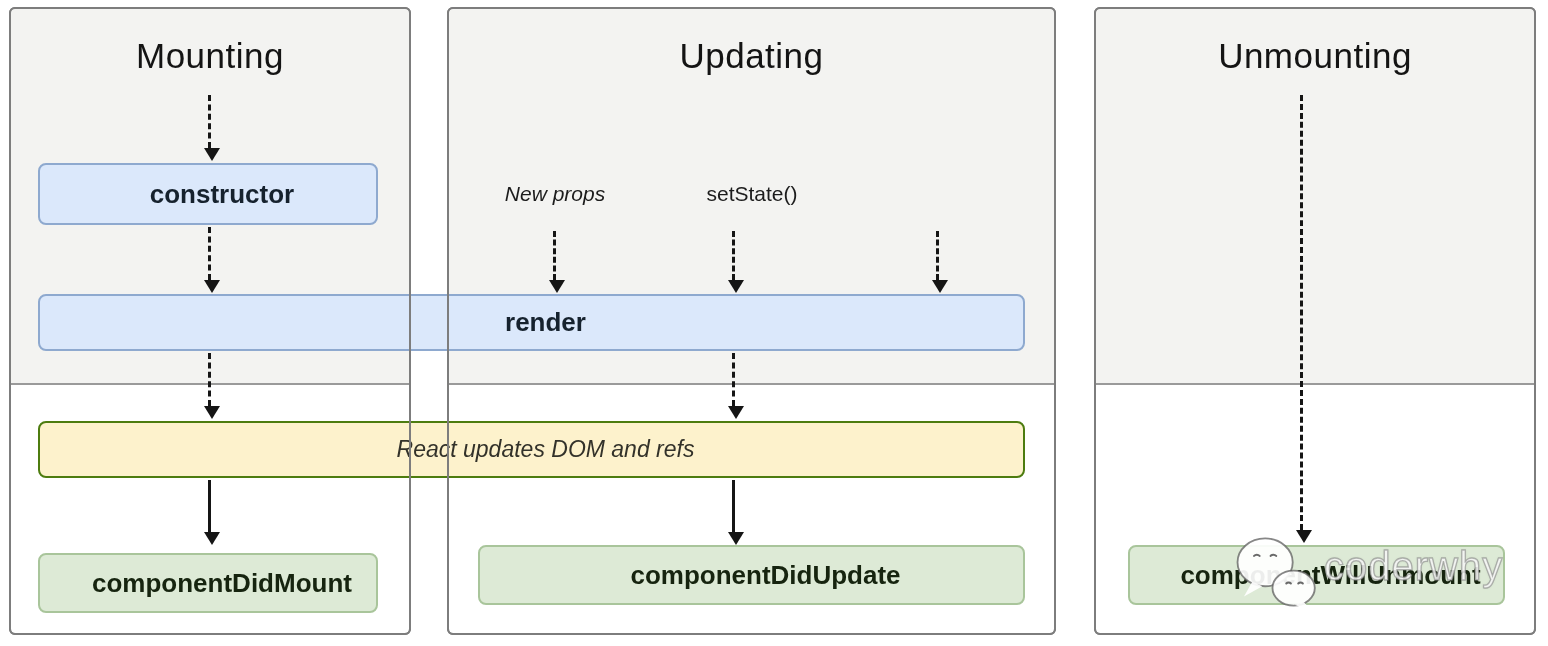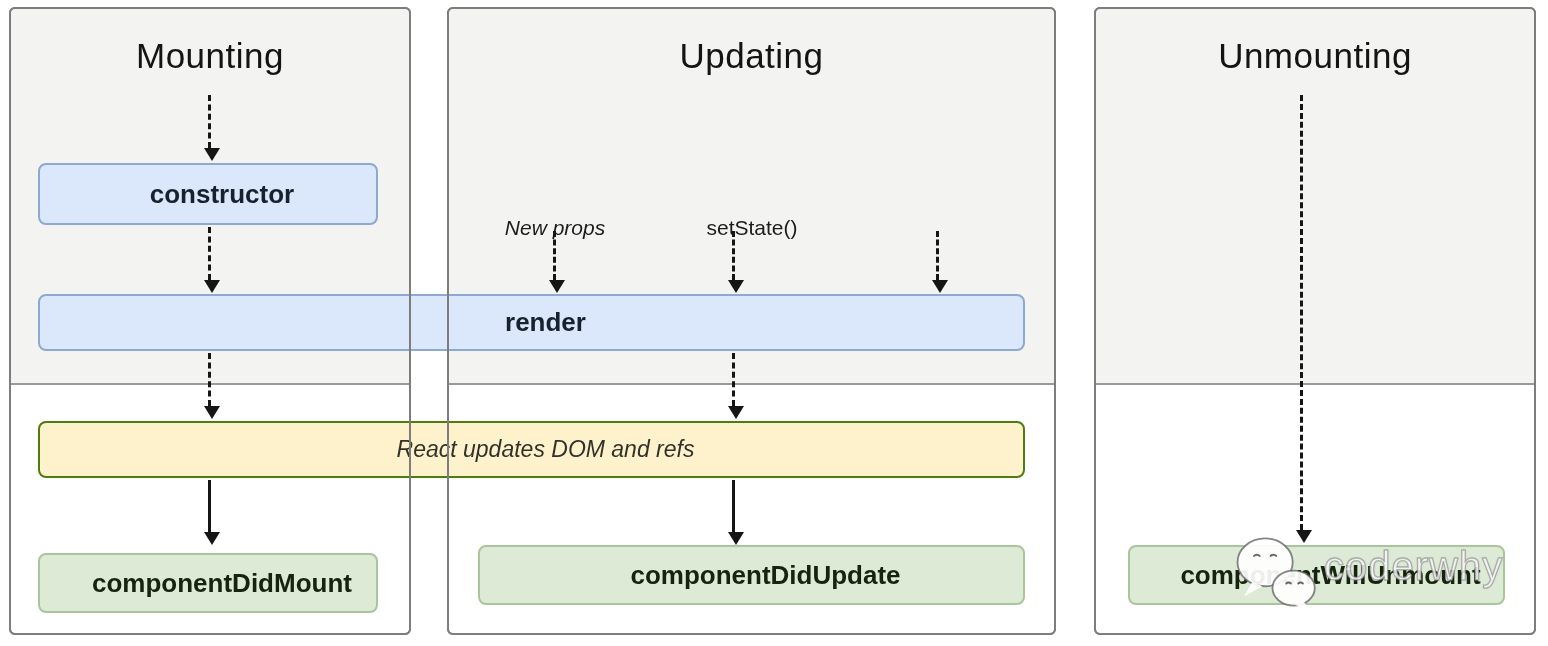--- a/index.html
+++ b/index.html
@@ -15,21 +15,21 @@
   .pb2{left:447px;width:609px;}
   .pb3{left:1094px;width:442px;}
 
   
   .panel-frame{position:absolute;top:7px;height:628px;border:2px solid #7d7d7d;border-radius:6px;
                box-sizing:border-box;background:transparent;z-index:3;pointer-events:none;}
 
   .col-title{position:absolute;top:36px;text-align:center;font-size:35px;font-weight:500;
              letter-spacing:.5px;color:#141414;z-index:2;}
 
-  .trigger{position:absolute;top:182px;text-align:center;font-size:21px;color:#1c1c1c;z-index:2;margin-top:34px;}
+  .trigger{position:absolute;top:182px;text-align:center;font-size:21px;color:#1c1c1c;z-index:2;}
   .trigger.italic{font-style:italic;}
 
   .box{position:absolute;box-sizing:border-box;border-radius:8px;display:flex;align-items:center;
        justify-content:center;font-weight:bold;font-size:26px;z-index:2;padding-left:28px;}
   .box.blue {background:#dbe8fb;border:2px solid #8ea9cf;color:#16222e;}
   .box.green{background:#ddead6;border:2px solid #a9c59b;color:#16240f;}
   .box.yellow{background:#fdf2cc;border:2px solid #4d7c0f;color:#33322a;
               font-weight:normal;font-style:italic;font-size:23px;}
 
   .b-constructor{left:38px;top:163px;width:340px;height:62px;}

